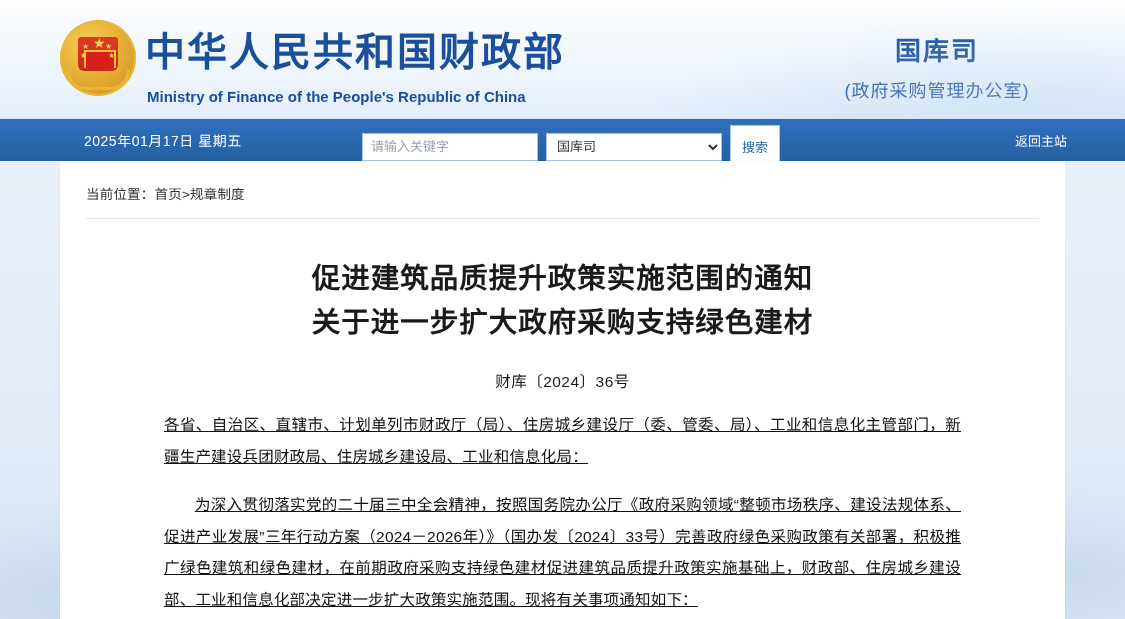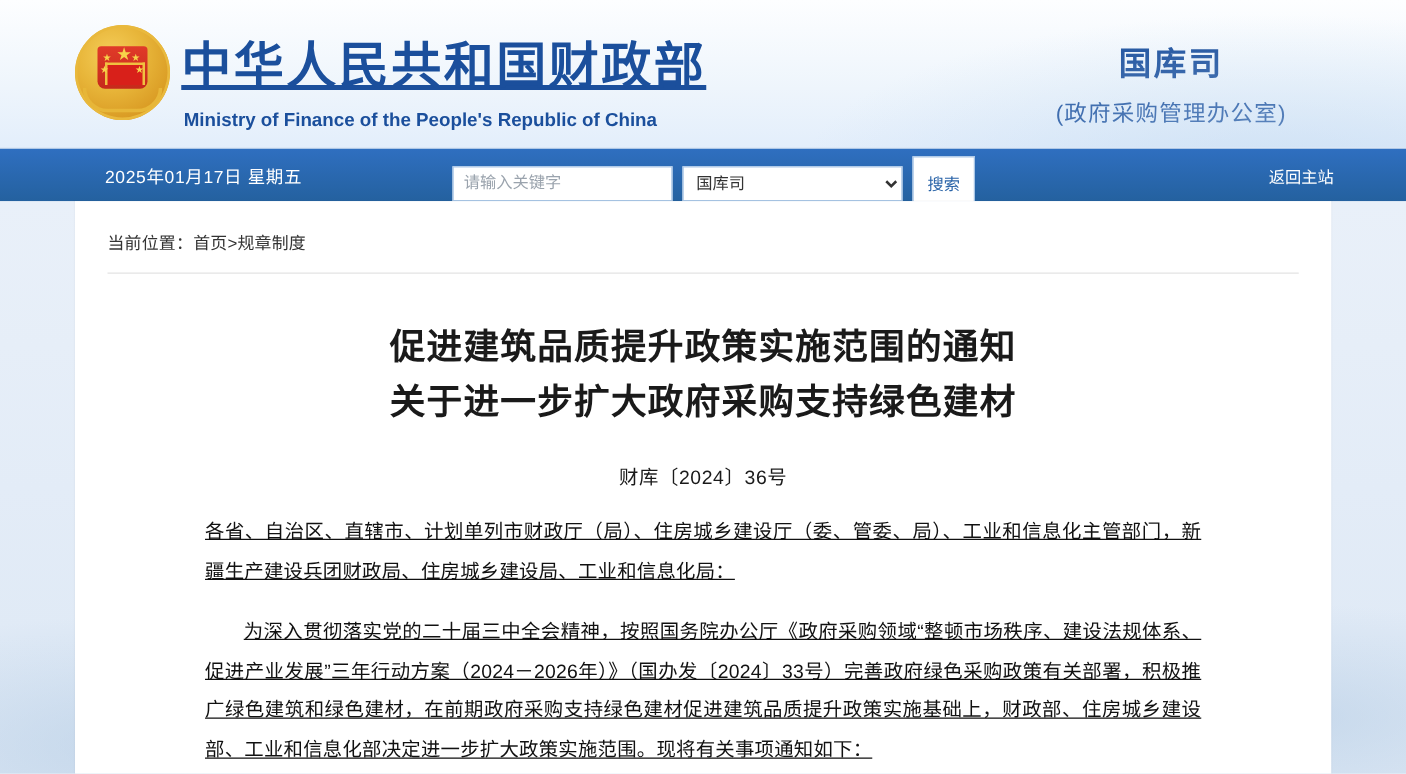--- a/index.html
+++ b/index.html
@@ -93,21 +93,20 @@
   .title-zh {
     position: absolute;
     left: 145px;
     top: 20px;
     font-size: 40px;
     font-weight: bold;
     letter-spacing: 2px;
     color: #1b4f9c;
     font-family: "Liberation Serif", "DejaVu Serif", serif;
     white-space: nowrap;
-    text-decoration: underline;
   }
   .title-en {
     position: absolute;
     left: 147px;
     top: 88px;
     font-size: 15px;
     font-weight: bold;
     color: #1b4f9c;
     white-space: nowrap;
   }
@@ -158,21 +157,21 @@
   .search-input {
     width: 176px;
     height: 28px;
     border: 1px solid #a9c6e6;
     background: #ffffff;
     font-size: 13px;
     color: #333;
     padding: 0 8px;
     box-sizing: border-box;
     outline: none;
-    font-family: Liberation Mono, monospace;
+    font-family: Liberation Sans, sans-serif;
   }
   .search-input::placeholder { color: #9aa3ad; }
   .search-select {
     width: 176px;
     height: 28px;
     margin-left: 8px;
     border: 1px solid #a9c6e6;
     background: #ffffff;
     font-size: 13px;
     color: #333;

